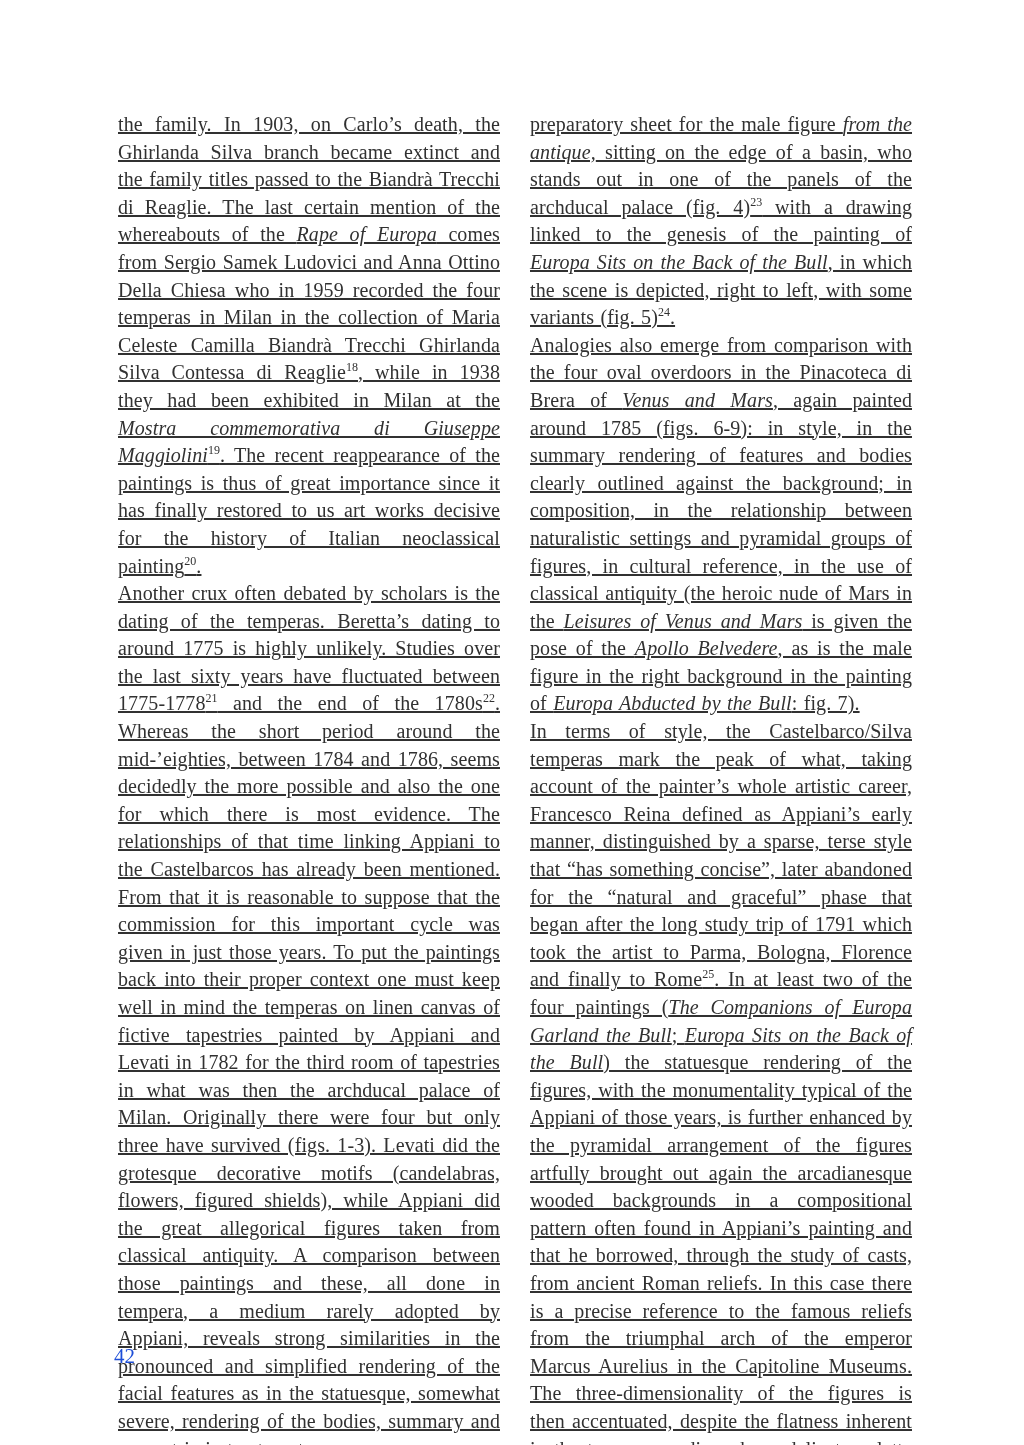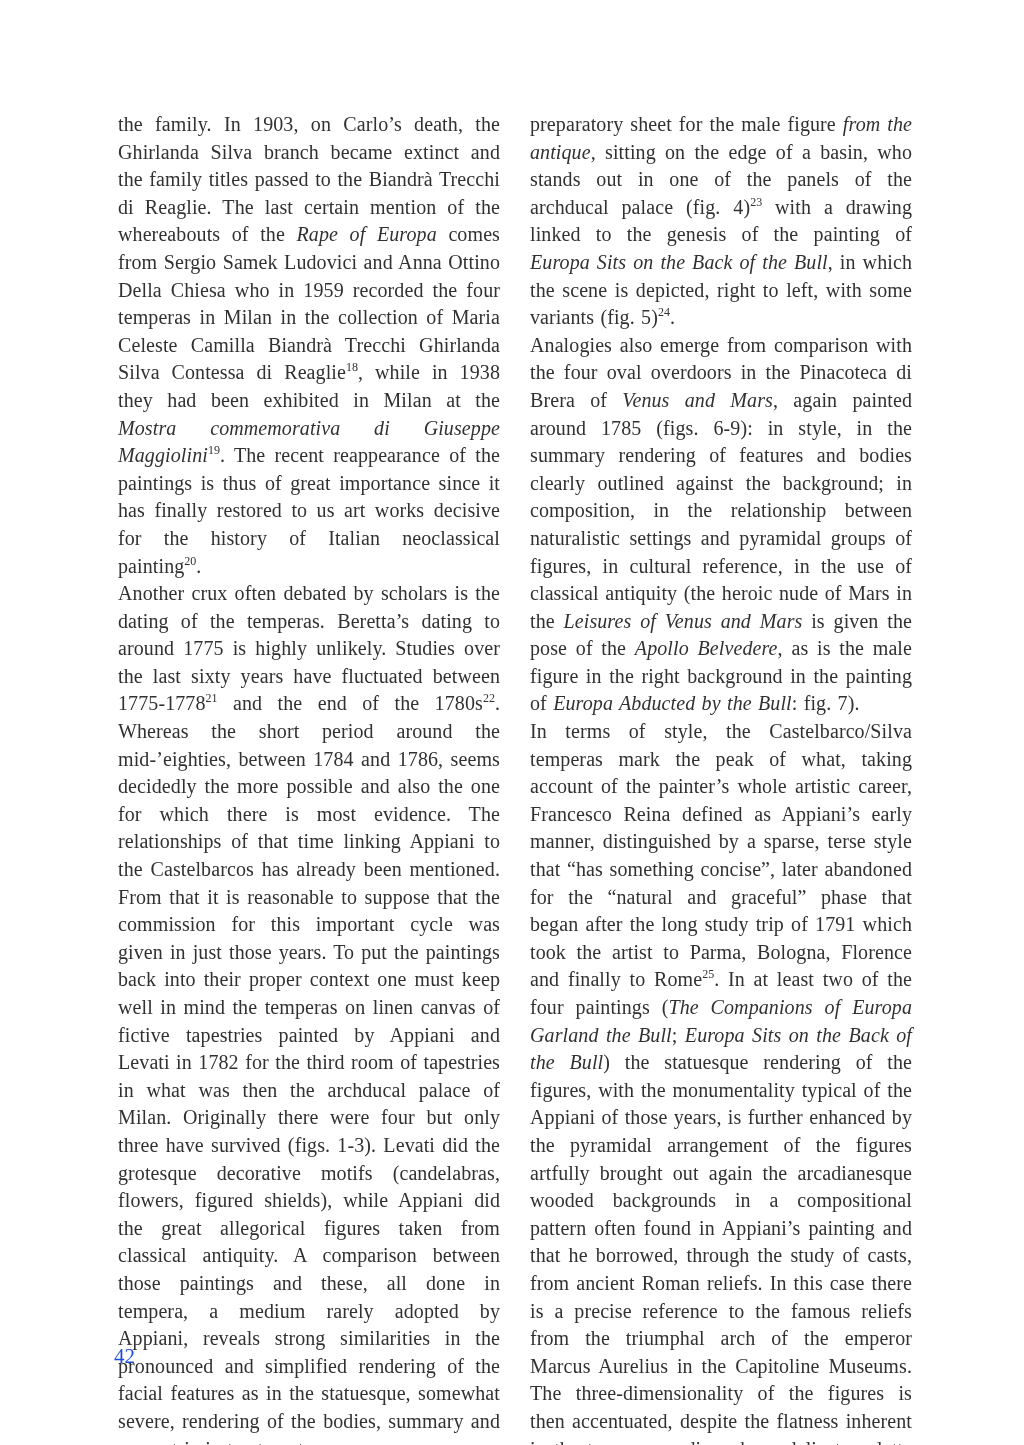--- a/index.html
+++ b/index.html
@@ -24,20 +24,21 @@
     font-size: 20px;
     line-height: 27.6px;
     letter-spacing: 0.1px;
     word-spacing: 0.06em;
   }
   .column-left  { left: 118px; }
   .column-right { left: 530px; }
   .column p {
     margin: 0;
     padding: 0;
+    text-decoration: underline;
   }
   .column sup {
     font-size: 0.6em;
     line-height: 0;
     vertical-align: super;
     letter-spacing: 0;
   }
   .column i { font-style: italic; }
   .page-number {
     position: absolute;

